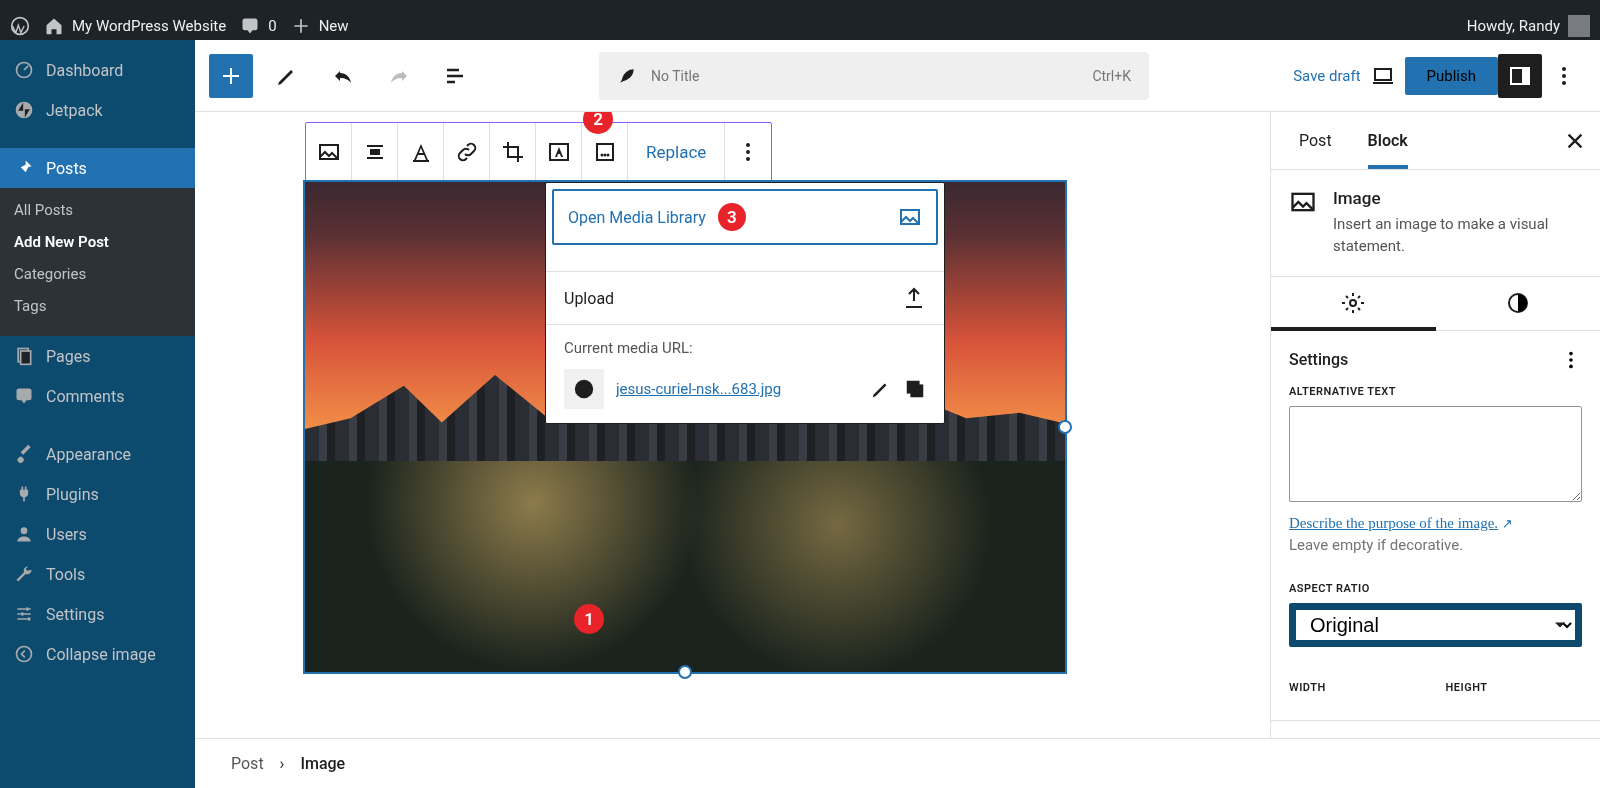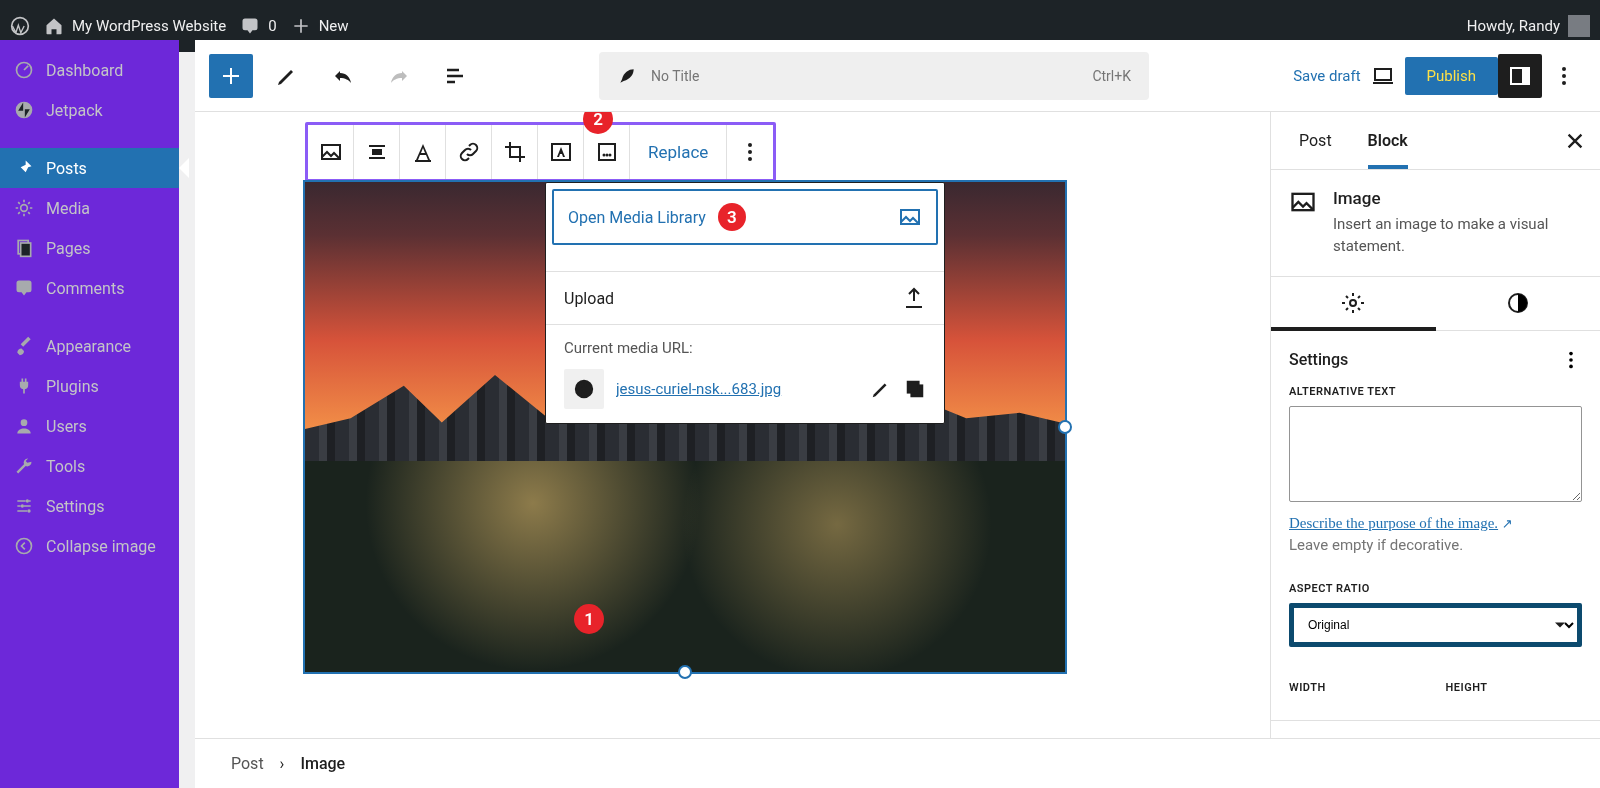--- a/index.html
+++ b/index.html
@@ -6,21 +6,21 @@
   body { font-family: -apple-system, BlinkMacSystemFont, "Segoe UI", Roboto, sans-serif; font-size: 14px; background: #f0f0f1; color: #1e1e1e; width: 1600px; height: 788px; overflow: hidden; position: relative; }
 
   
   .adminbar { background:#1d2327; color:#f0f0f1; height:52px; display:flex; align-items:center; justify-content:space-between; padding:0 10px; }
   .adminbar-left, .adminbar-right { display:flex; align-items:center; gap:14px; }
   .adminbar-item { display:flex; align-items:center; gap:8px; font-size:15px; color:#f0f0f1; cursor:pointer; }
   .adminbar-item svg { width:20px; height:20px; fill:#c3c4c7; }
   .avatar { width:22px; height:22px; background:#787c82; border:1px solid #787c82; }
 
   
-  .sidebar { position:absolute; top:40px; left:0; width:179px; height:748px; background:#6d28d9; color:#c3c4c7; padding-top:10px; }
+  .sidebar { position:absolute; top:40px; left:0; width:195px; height:748px; background:#0c4a6e; color:#c3c4c7; padding-top:10px; }
   .sidebar-item { display:flex; align-items:center; gap:12px; padding:10px 14px; font-size:16px; cursor:pointer; }
   .sidebar-item.active { background:#2271b1; color:#fff; position:relative; }
   .sidebar-item.active:after { content:""; position:absolute; right:-10px; top:50%; transform:translateY(-50%); border:10px solid transparent; border-right-color:#fff; }
   .sidebar-item svg { width:20px; height:20px; fill:#a7aaad; flex-shrink:0; }
   .sidebar-item.active svg { fill:#fff; }
   .sidebar-sub { background:#2c3338; padding:6px 0 14px 0; }
   .sidebar-sub-item { padding:7px 14px; font-size:15px; color:#c3c4c7; cursor:pointer; }
   .sidebar-sub-item.current { color:#fff; font-weight:600; }
   .sidebar-spacer { height:18px; }
 
@@ -31,28 +31,28 @@
   .editor-top { height:72px; border-bottom:1px solid #e0e0e0; display:flex; align-items:center; padding:0 14px; gap:12px; }
   .toolbar-btn { width:44px; height:44px; display:flex; align-items:center; justify-content:center; border-radius:2px; cursor:pointer; }
   .toolbar-btn.primary { background:#2271b1; color:#fff; }
   .toolbar-btn svg { width:24px; height:24px; fill:#1e1e1e; }
   .toolbar-btn.primary svg { fill:#fff; }
   .toolbar-btn.disabled svg { fill:#bdbdbd; }
   .title-pill { flex:1; max-width:550px; margin-left:110px; background:#efefef; border-radius:4px; height:48px; display:flex; align-items:center; padding:0 18px; gap:14px; color:#757575; }
   .title-pill .spacer { flex:1; }
   .top-right { display:flex; align-items:center; margin-left:auto; }
   .link-btn { color:#2271b1; font-size:15px; cursor:pointer; }
-  .publish-btn { background:#2271b1; color:#fde047; padding:10px 22px; border-radius:2px; font-size:15px; cursor:pointer; }
+  .publish-btn { background:#2271b1; color:#000000; padding:10px 22px; border-radius:2px; font-size:15px; cursor:pointer; }
   .toolbar-btn.dark { background:#1e1e1e; }
   .toolbar-btn.dark svg { fill:#fff; }
 
   
   .canvas { position:relative; flex:1; display:flex; }
   .editor-body { flex:1; padding:10px 110px; position:relative; overflow:hidden; }
-  .block-toolbar { background:#fff; border:3px solid #8b5cf6; display:inline-flex; align-items:center; height:60px; border-radius:2px; overflow:hidden; }
+  .block-toolbar { background:#fff; border:1px solid #8b5cf6; display:inline-flex; align-items:center; height:60px; border-radius:2px; overflow:hidden; }
   .block-toolbar .tb { width:46px; height:58px; display:flex; align-items:center; justify-content:center; border-right:1px solid #e0e0e0; cursor:pointer; }
   .block-toolbar .tb:last-child{border-right:none;}
   .block-toolbar .textbtn { padding:0 18px; color:#2271b1; font-size:17px; border-right:1px solid #e0e0e0; cursor:pointer; height:58px; display:flex; align-items:center; }
   .block-toolbar svg { width:24px; height:24px; fill:#1e1e1e; }
   .image-block { width:760px; height:490px; background:linear-gradient(to bottom, #3a2830 0%, #d7533a 18%, #f67a3a 30%, #f79a4a 40%, #3a3a44 55%, #1b232c 60%, #2f3a33 75%, #1e2a20 100%); outline:2px solid #2271b1; position:relative; }
   .image-block .sky { position:absolute; top:0; left:0; right:0; height:54%; background:linear-gradient(to bottom, #3a2830 0%, #5b3033 20%, #d7533a 60%, #f79a4a 100%); }
   .image-block .skyline { position:absolute; top:35%; left:0; right:0; height:22%; background:repeating-linear-gradient(90deg, #2a2d33 0 14px, #3a3d43 14px 22px, #1e2024 22px 30px); clip-path:polygon(0 70%, 6% 60%, 13% 30%, 18% 64%, 25% 20%, 32% 60%, 39% 10%, 45% 55%, 52% 25%, 59% 60%, 66% 30%, 73% 65%, 80% 40%, 87% 60%, 94% 55%, 100% 65%, 100% 100%, 0 100%); }
   .image-block .lights { position:absolute; top:57%; left:0; right:0; height:43%; background:radial-gradient(circle at 30% 20%, rgba(255,210,120,.5), transparent 30%), radial-gradient(circle at 70% 30%, rgba(255,210,120,.4), transparent 28%), #1a231d; }
   .resize-handle { position:absolute; width:14px; height:14px; background:#fff; border:2.5px solid #2271b1; border-radius:50%; }
   .rh-right { right:-7px; top:50%; transform:translateY(-50%); }
@@ -87,21 +87,21 @@
   .panel-tabs .pt.active{ }
   .panel-section { padding:18px; border-bottom:1px solid #e0e0e0; }
   .panel-section-head { display:flex; justify-content:space-between; align-items:center; }
   .panel-section-head h4 { font-size:16px; font-weight:500; }
   .field-label { font-size:11px; font-weight:600; letter-spacing:.5px; color:#1e1e1e; margin:14px 0 8px; }
   textarea.alt { width:100%; height:96px; border:1px solid #949494; border-radius:2px; padding:6px; font-size:14px; resize:vertical;}
   .help { font-size:15px; margin-top:10px;font-family:Liberation Serif, serif; }
   .help a { color:#2271b1; text-decoration:underline; }
   .help .arrow { font-size:13px; color:#2271b1; }
   .help2 { color:#757575; font-size:15px; margin-top:4px; }
-  select.aspect { width:100%; height:44px; border:5px solid #0c4a6e; border-radius:2px; font-size:12px; padding:0 10px; background:#fff; }
+  select.aspect { width:100%; height:44px; border:7px solid #0c4a6e; border-radius:2px; font-size:20px; padding:0 10px; background:#fff; }
   .dims { display:flex; gap:20px; }
   .dim { flex:1; }
 
   
   .footer { height:50px; border-top:1px solid #e0e0e0; display:flex; align-items:center; gap:16px; padding:0 36px; color:#555; font-size:16px; }
   .footer .chev { color:#1e1e1e; }
   .footer .current { color:#1e1e1e; font-weight:500; }
 
   
   .badge { position:absolute; width:30px; height:30px; background:#e8232a; color:#fff; border-radius:50%; display:flex; align-items:center; justify-content:center; font-weight:600; font-size:17px; z-index:50; }
@@ -159,27 +159,26 @@
       </svg>
       <span>Jetpack</span>
     </div>
   <div class="sidebar-spacer"></div>
   <div class="sidebar-item active">
       <svg viewBox="0 0 24 24">
         <path d="M14 3l7 7-4 1-3 6-3-3-6 6 6-6-3-3 6-3z"></path>
       </svg>
       <span>Posts</span>
     </div>
-  <div class="sidebar-item">
-      <svg viewBox="0 0 24 24">
-        <circle cx="12" cy="12" r="4" fill="none" stroke="#a7aaad" stroke-width="2"></circle>
-        <path d="M12 2v3M12 19v3M2 12h3M19 12h3M5 5l2 2M17 17l2 2M5 19l2-2M17 7l2-2" stroke="#a7aaad" stroke-width="2"></path>
-      </svg>
-      <span>Media</span>
-    </div>
+  <div class="sidebar-sub">
+    <div class="sidebar-sub-item">All Posts</div>
+    <div class="sidebar-sub-item current">Add New Post</div>
+    <div class="sidebar-sub-item">Categories</div>
+    <div class="sidebar-sub-item">Tags</div>
+  </div>
   <div class="sidebar-item">
       <svg viewBox="0 0 24 24">
         <rect x="5" y="3" width="12" height="16" fill="none" stroke="#a7aaad" stroke-width="2"></rect>
         <rect x="8" y="6" width="12" height="16" fill="#1d2327" stroke="#a7aaad" stroke-width="2"></rect>
       </svg>
       <span>Pages</span>
     </div>
   <div class="sidebar-item">
       <svg viewBox="0 0 24 24">
         <path d="M21 6a3 3 0 0 0-3-3H6a3 3 0 0 0-3 3v8a3 3 0 0 0 3 3h3l3 4 3-4h3a3 3 0 0 0 3-3z"></path>

